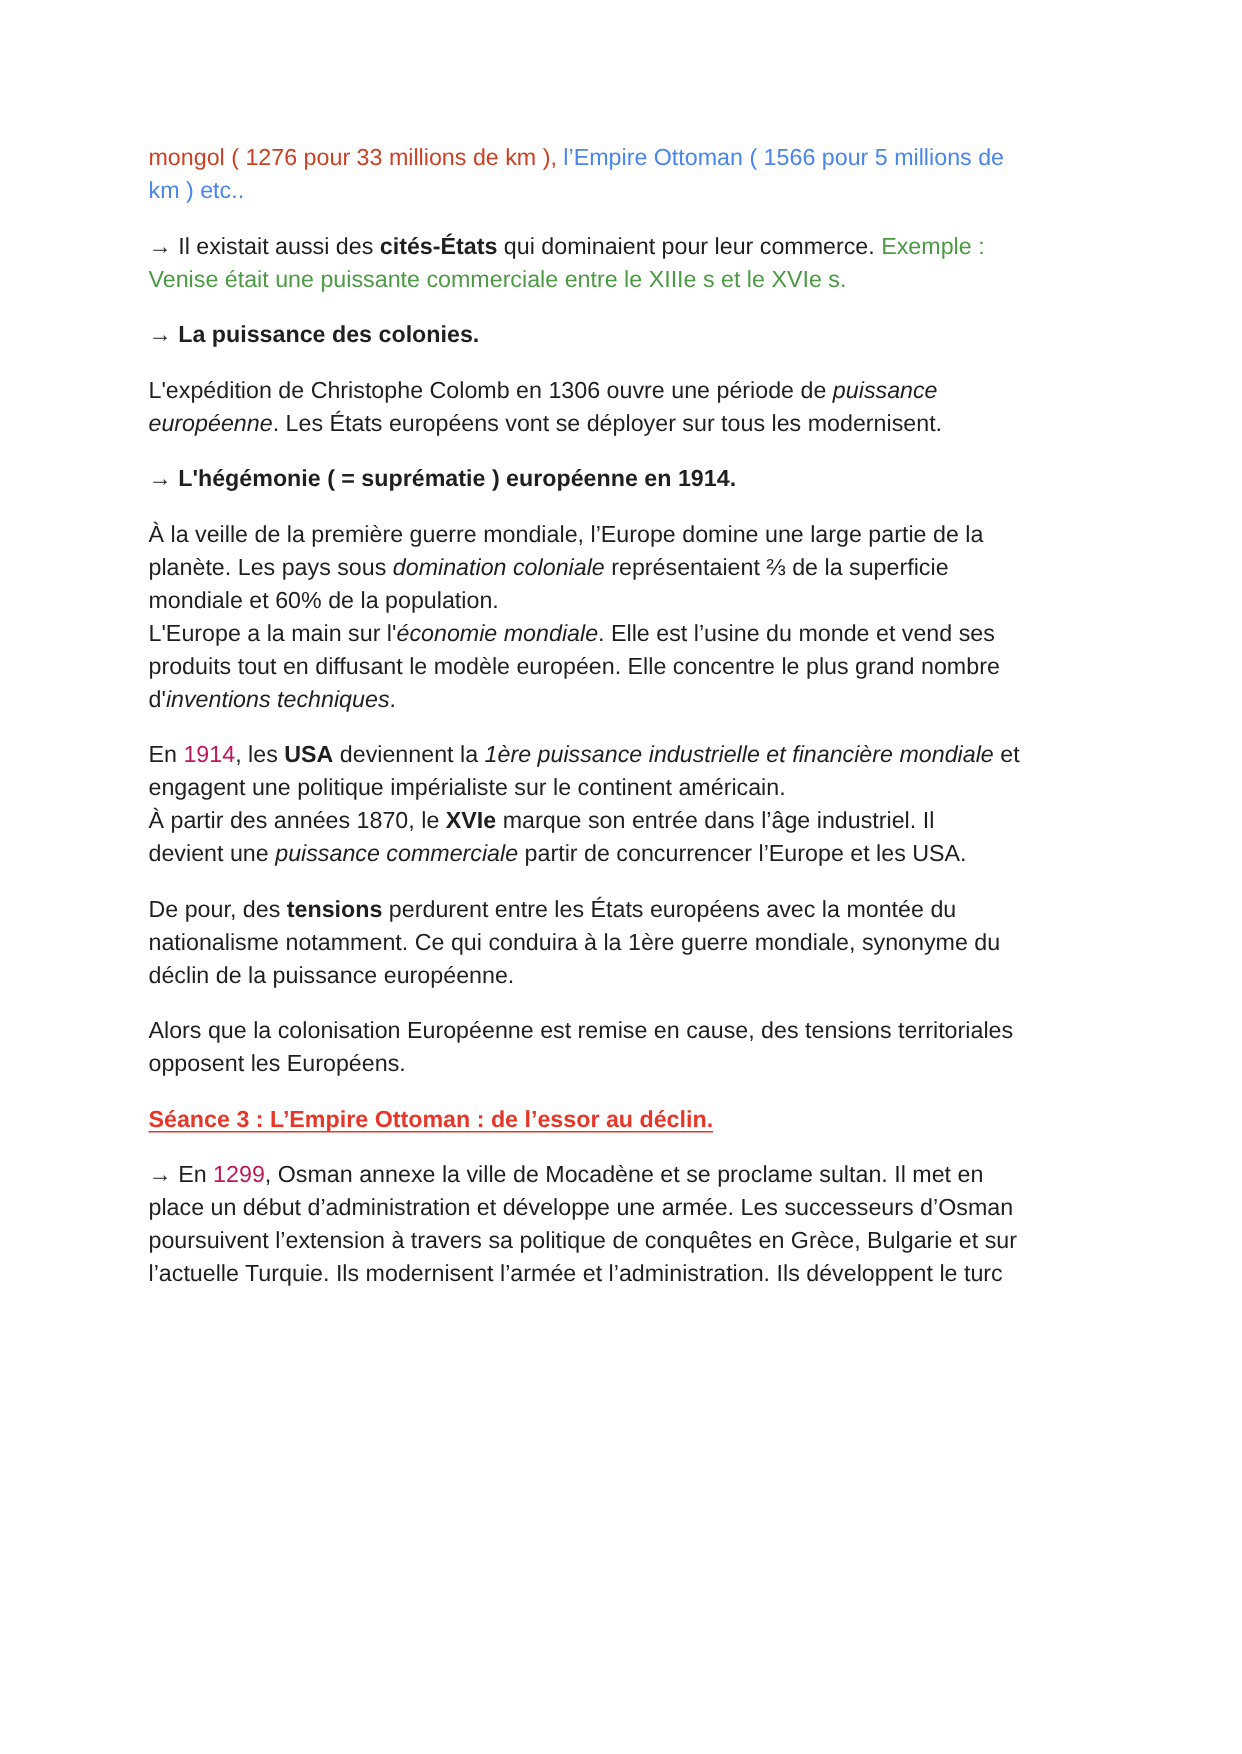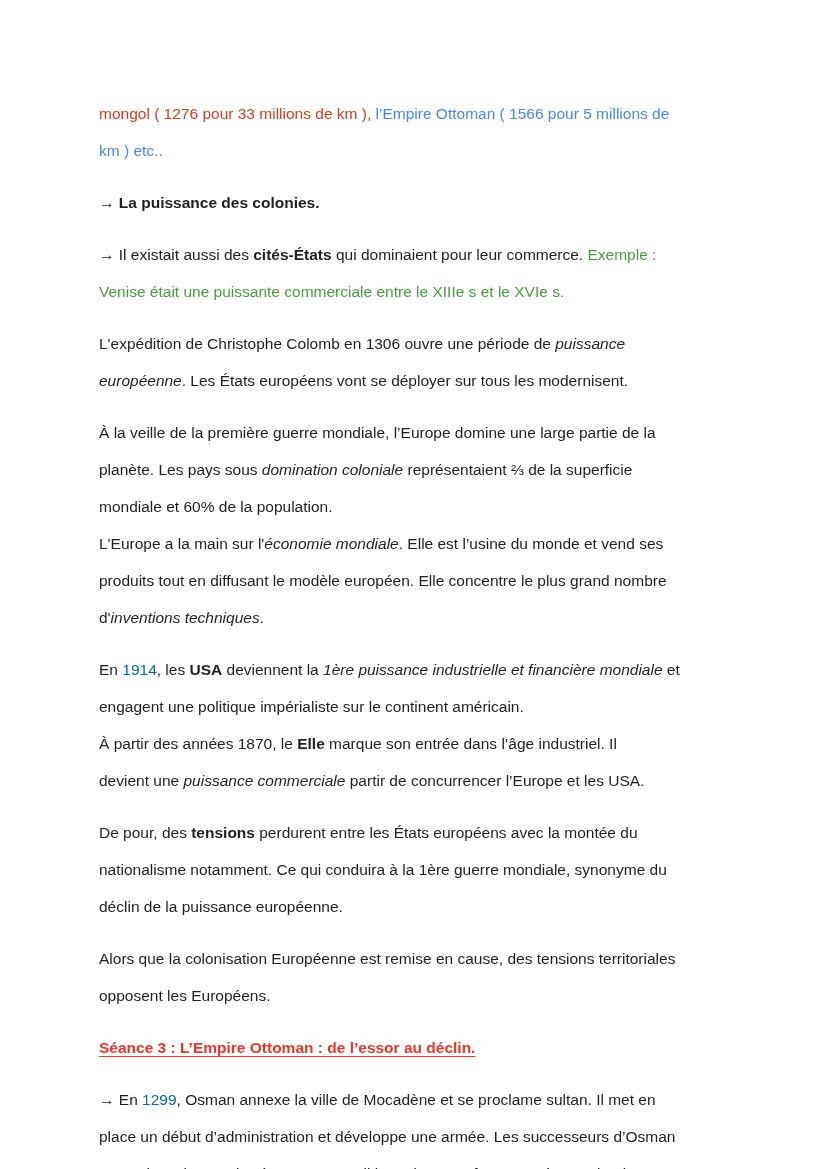--- a/index.html
+++ b/index.html
@@ -13,70 +13,71 @@
     overflow: hidden;
   }
   .page {
     box-sizing: border-box;
     width: 828px;
     height: 1169px;
     padding: 95px 88px 0 99px;
     background: #ffffff;
     font-family: "Liberation Sans", "DejaVu Sans", sans-serif;
     font-size: 15.5px;
-    line-height: 37px;
+    line-height: 22px;
     color: #1f1f1f;
     letter-spacing: 0;
   }
   .para {
     margin: 0 0 15px 0;
     white-space: pre-wrap;
   }
   .bold   { font-weight: 700; }
   .italic { font-style: italic; }
   .brick  { color: #cc4125; }
   .blue   { color: #4a86e8; }
   .green  { color: #4d9a45; }
-  .red    { color: #0369a1; }
+  .red    { color: #be185d; }
   .heading-underline {
     font-weight: 700;
     color: #e6372a;
     text-decoration: underline;
     text-underline-offset: 3px;
     text-align: center;
   }
 </style>
 </head>
 <body>
 
 <div class="page">
 
   <p class="para"><span class="brick">mongol ( 1276 pour 33 millions de km ),</span><span> </span><span class="blue">l’Empire Ottoman ( 1566 pour 5 millions de
 km ) etc..</span></p>
 
-  <p class="para"><span class="bold">→ La puissance des colonies.</span></p>
-
   <p class="para"><span>→ Il existait aussi des </span><span class="bold">cités-États</span><span> qui dominaient pour leur commerce. </span><span class="green">Exemple :
 Venise était une puissante commerciale entre le XIIIe s et le XVIe s.</span></p>
+
+  <p class="para"><span class="bold">→ La puissance des colonies.</span></p>
 
   <p class="para"><span>L'expédition de Christophe Colomb en 1306 ouvre une période de </span><span class="italic">puissance
 européenne</span><span>. Les États européens vont se déployer sur tous les modernisent.</span></p>
 
+  <p class="para"><span class="bold">→ L'hégémonie ( = suprématie ) européenne en 1914.</span></p>
 
   <p class="para"><span>À la veille de la première guerre mondiale, l’Europe domine une large partie de la
 planète. Les pays sous </span><span class="italic">domination coloniale</span><span> représentaient ⅔ de la superficie
 mondiale et 60% de la population.
 L'Europe a la main sur l'</span><span class="italic">économie mondiale</span><span>. Elle est l’usine du monde et vend ses
 produits tout en diffusant le modèle européen. Elle concentre le plus grand nombre
 d'</span><span class="italic">inventions techniques</span><span>.</span></p>
 
 
   <p class="para"><span>En </span><span class="red">1914</span><span>, les </span><span class="bold">USA</span><span> deviennent la </span><span class="italic">1ère puissance industrielle et financière mondiale</span><span> et
 engagent une politique impérialiste sur le continent américain.
-À partir des années 1870, le </span><span class="bold">Elle</span><span> marque son entrée dans l’âge industriel. Il
+À partir des années 1870, le </span><span class="bold">XVIe</span><span> marque son entrée dans l’âge industriel. Il
 devient une </span><span class="italic">puissance commerciale</span><span> partir de concurrencer l’Europe et les USA.</span></p>
 
   <p class="para"><span>De pour, des </span><span class="bold">tensions</span><span> perdurent entre les États européens avec la montée du
 nationalisme notamment. Ce qui conduira à la 1ère guerre mondiale, synonyme du
 déclin de la puissance européenne.</span></p>
 
   <p class="para"><span>Alors que la colonisation Européenne est remise en cause, des tensions territoriales
 opposent les Européens.</span></p>
 
 

